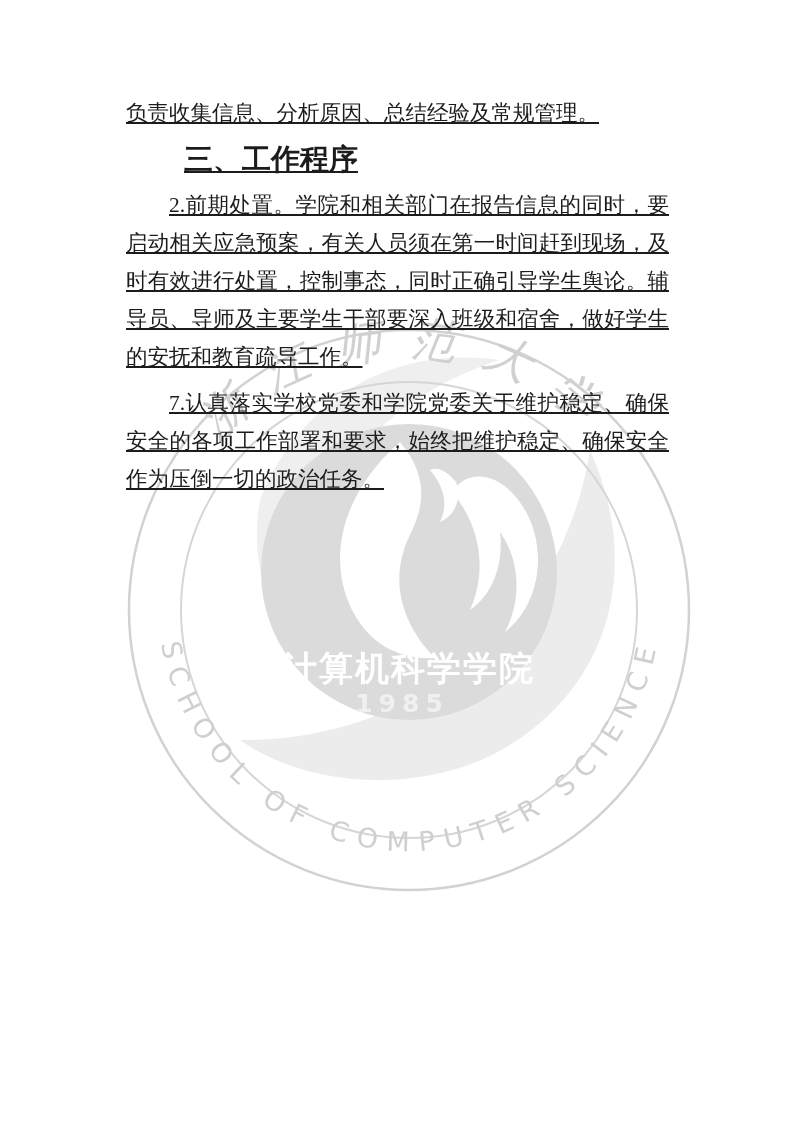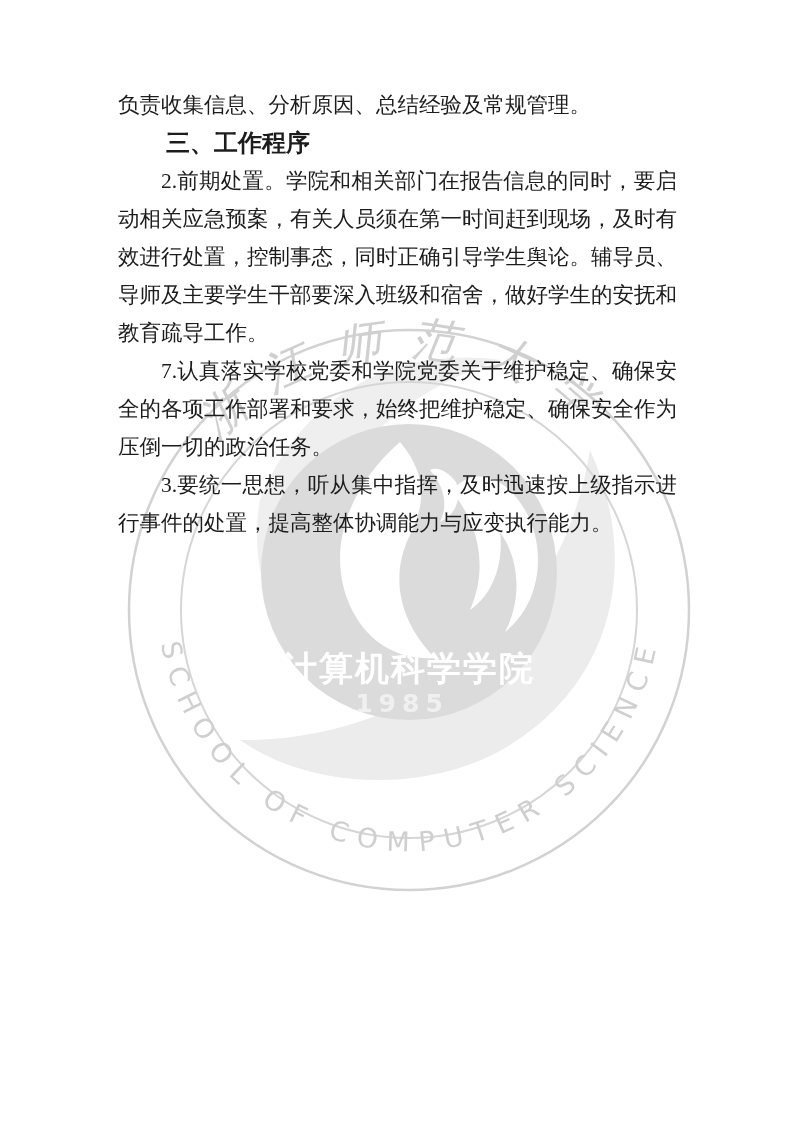--- a/index.html
+++ b/index.html
@@ -29,34 +29,35 @@
     z-index: 1;
     color: #1c1c1c;
     font-size: 21.5px;
     line-height: 38px;
     text-align: justify;
     text-justify: inter-ideograph;
     line-break: strict;
     font-kerning: none;
   }
   .doc p {
-    margin: 0;
+    margin: 8px;
     padding: 0;
+    text-decoration: underline;
   }
   .doc p.body {
     text-indent: 2em;
   }
   .doc p.continuation {
     text-indent: 0;
   }
   .doc p.heading {
     text-indent: 2em;
     font-family: "Liberation Sans", "DejaVu Sans", sans-serif;
     font-weight: bold;
-    font-size: 24px;
+    font-size: 29px;
   }
   .ring-top-text {
     font-family: "DejaVu Serif", "Liberation Serif", serif;
     font-style: italic;
     font-size: 46px;
     letter-spacing: 26px;
   }
   .ring-bottom-text {
     font-family: "DejaVu Sans", "Liberation Sans", sans-serif;
     font-size: 27px;
@@ -112,16 +113,15 @@
     <text class="seal-center-text" x="409" y="680" text-anchor="middle" fill="#ffffff">计算机科学学院</text>
 
     <text class="seal-year-text" x="402" y="712" text-anchor="middle" fill="#f0f0f0">1985</text>
   </svg>
 
   <div class="doc">
       <p class="continuation">负责收集信息、分析原因、总结经验及常规管理。</p>
       <p class="heading">三、工作程序</p>
       <p class="body">2.前期处置。学院和相关部门在报告信息的同时，要启动相关应急预案，有关人员须在第一时间赶到现场，及时有效进行处置，控制事态，同时正确引导学生舆论。辅导员、导师及主要学生干部要深入班级和宿舍，做好学生的安抚和教育疏导工作。</p>
       <p class="body">7.认真落实学校党委和学院党委关于维护稳定、确保安全的各项工作部署和要求，始终把维护稳定、确保安全作为压倒一切的政治任务。</p>
-      <p class="body">3.要统一思想，听从集中指挥，及时迅速按上级指示进行事件的处置，提高整体协调能力与应变执行能力。</p>
     </div>
 
 </div>
 
 </body></html>

